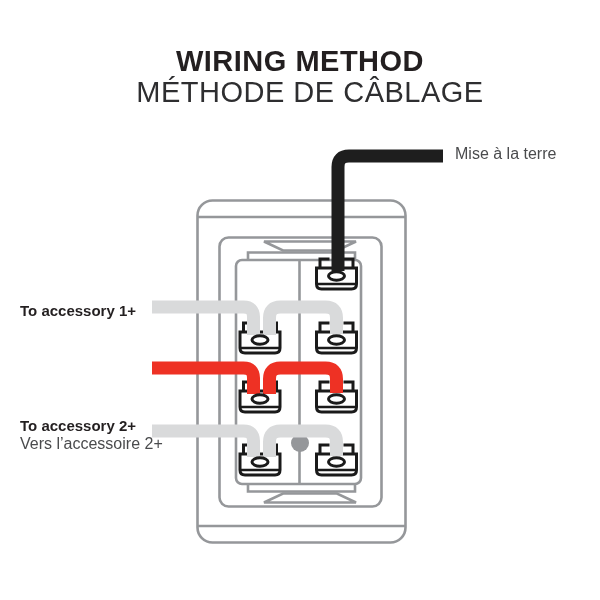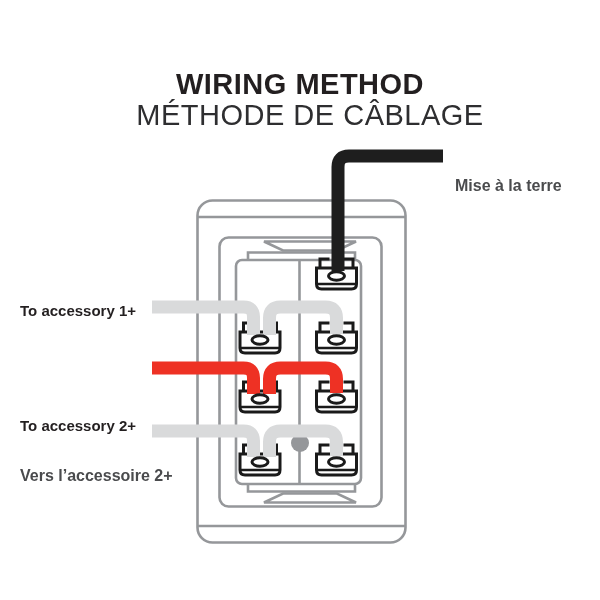--- a/index.html
+++ b/index.html
@@ -11,26 +11,26 @@
     --wire-red:#ee3124;
     --wire-black:#1e1e1e;
     --terminal:#1a1a1a;
   }
   html,body{margin:0;padding:0;background:#fff;}
   .canvas{
     position:relative;width:600px;height:600px;background:#fff;overflow:hidden;
     font-family:"Liberation Sans", sans-serif;
   }
   .diagram-svg{position:absolute;left:0;top:0;}
-  .title{position:absolute;top:69px;left:0;width:600px;text-align:center;line-height:31px;}
+  .title{position:absolute;top:46px;left:0;width:600px;text-align:center;line-height:31px;}
   .title-en{font-size:29px;font-weight:bold;color:var(--ink);letter-spacing:.5px;}
   .title-fr{font-size:29px;font-weight:400;color:var(--subtitle);letter-spacing:.5px;padding-left:20px;}
   .wire-label{position:absolute;line-height:18px;white-space:nowrap;}
   .wl-en{font-size:15px;font-weight:bold;color:var(--ink);}
-  .wl-fr{font-size:16px;font-weight:700;color:var(--label-fr);margin-top:32px;}
+  .wl-fr{font-size:16px;font-weight:400;color:var(--label-fr);}
   .lbl-ground{left:455px;top:145px;}
   .lbl-acc1{left:20px;top:302px;text-align:center;}
   .lbl-bat{left:20px;top:356px;}
   .lbl-acc2{left:20px;top:417px;}
   
   .ol{stroke:var(--outline);stroke-width:2.6;fill:none;}
   .dot{fill:var(--outline);stroke:none;}
   .w{fill:none;stroke-width:13;stroke-linecap:butt;}
   .wg{stroke:var(--wire-gray);}
   .wr{stroke:var(--wire-red);}

